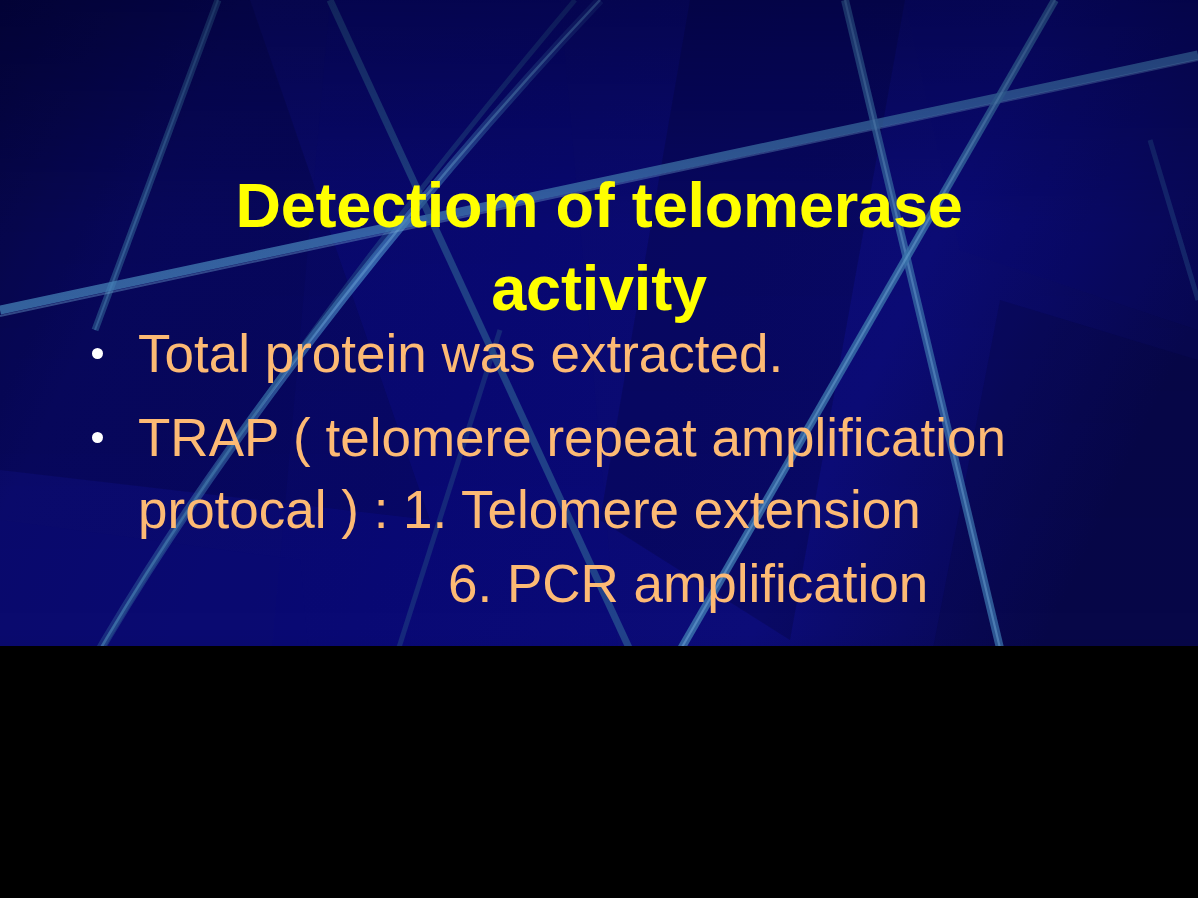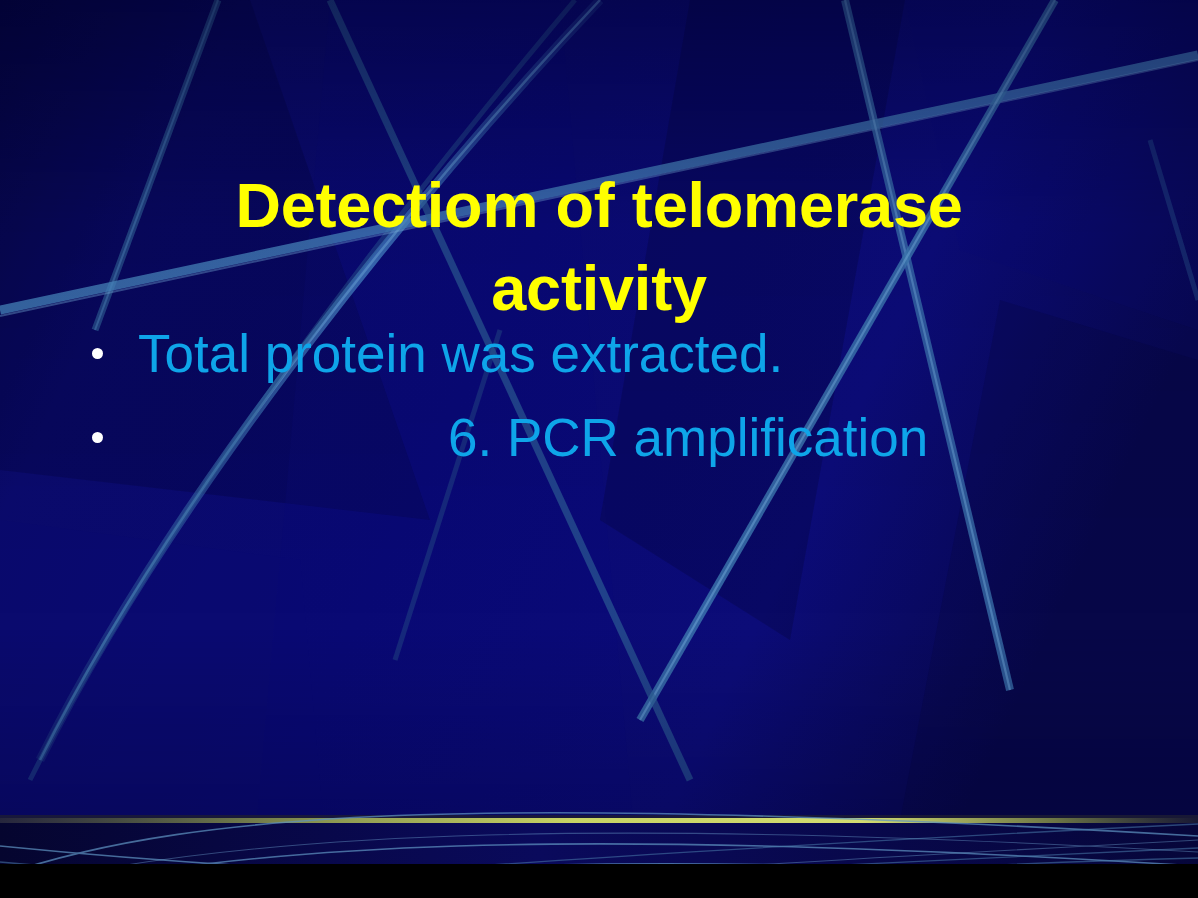--- a/index.html
+++ b/index.html
@@ -4,21 +4,21 @@
 <title>Slide</title>
 <style>
   html, body {
     margin: 0;
     padding: 0;
     background: #000;
   }
   #slide {
     position: relative;
     width: 1198px;
-    height: 864px;
+    height: 646px;
     overflow: hidden;
     background: #0a0a6e;
     font-family: "Liberation Sans", sans-serif;
     -webkit-font-smoothing: antialiased;
   }
 
   
   #bg-art {
     position: absolute;
     inset: 0;
@@ -45,21 +45,21 @@
     line-height: 83px;
     letter-spacing: -0.2px;
     white-space: pre-line;
   }
 
   #body-block {
     position: absolute;
     left: 86px;
     top: 318px;
     width: 1070px;
-    color: #0ea5e9;
+    color: #fdba74;
     font-size: 53px;
     line-height: 72px;
   }
 
   .bullet-row {
     position: relative;
     padding-left: 52px;
     margin: 0;
   }
   .bullet-row + .bullet-row {
@@ -208,18 +208,20 @@
 
     <div id="body-block">
 
       <div class="bullet-row">
         <span class="bullet-dot"></span>
         <span class="bullet-text">Total protein was extracted.</span>
       </div>
 
       <div class="bullet-row">
         <span class="bullet-dot"></span>
+        <span class="bullet-text">TRAP ( telomere repeat amplification
+protocal ) : 1. Telomere extension</span>
         <span class="tail-line">6. PCR amplification</span>
       </div>
 
     </div>
   </div>
 </div>
 
 </body></html>

